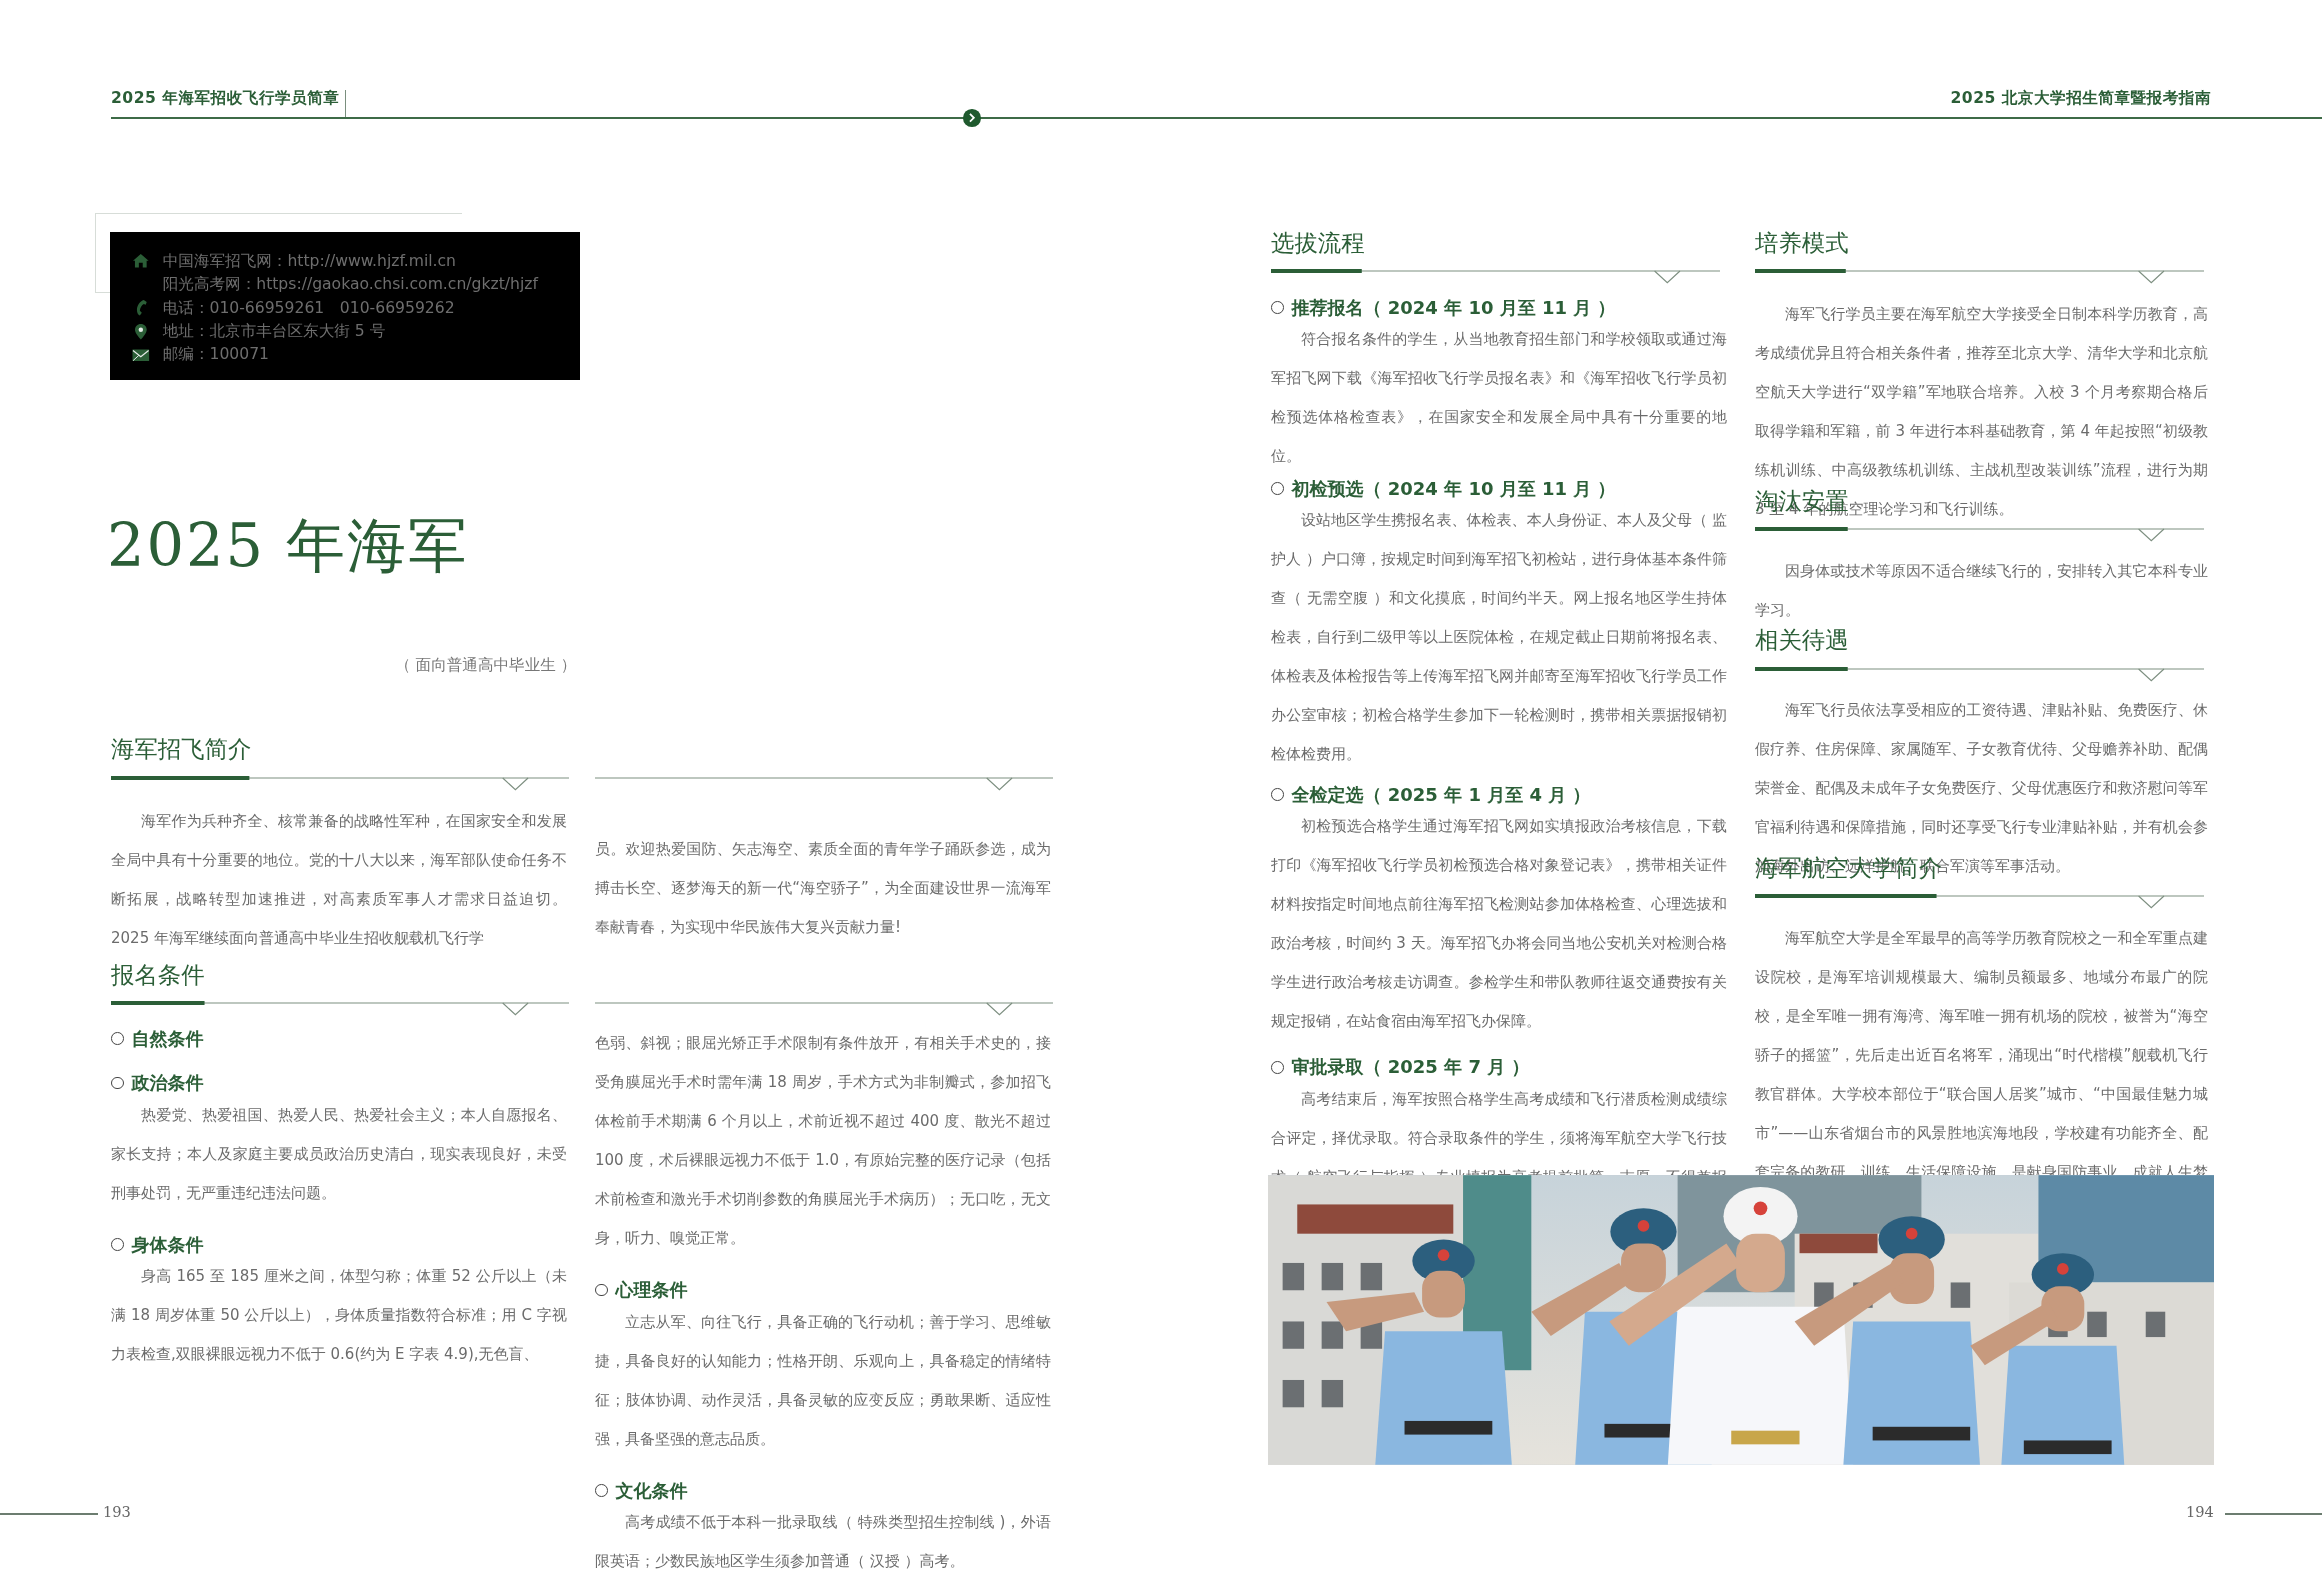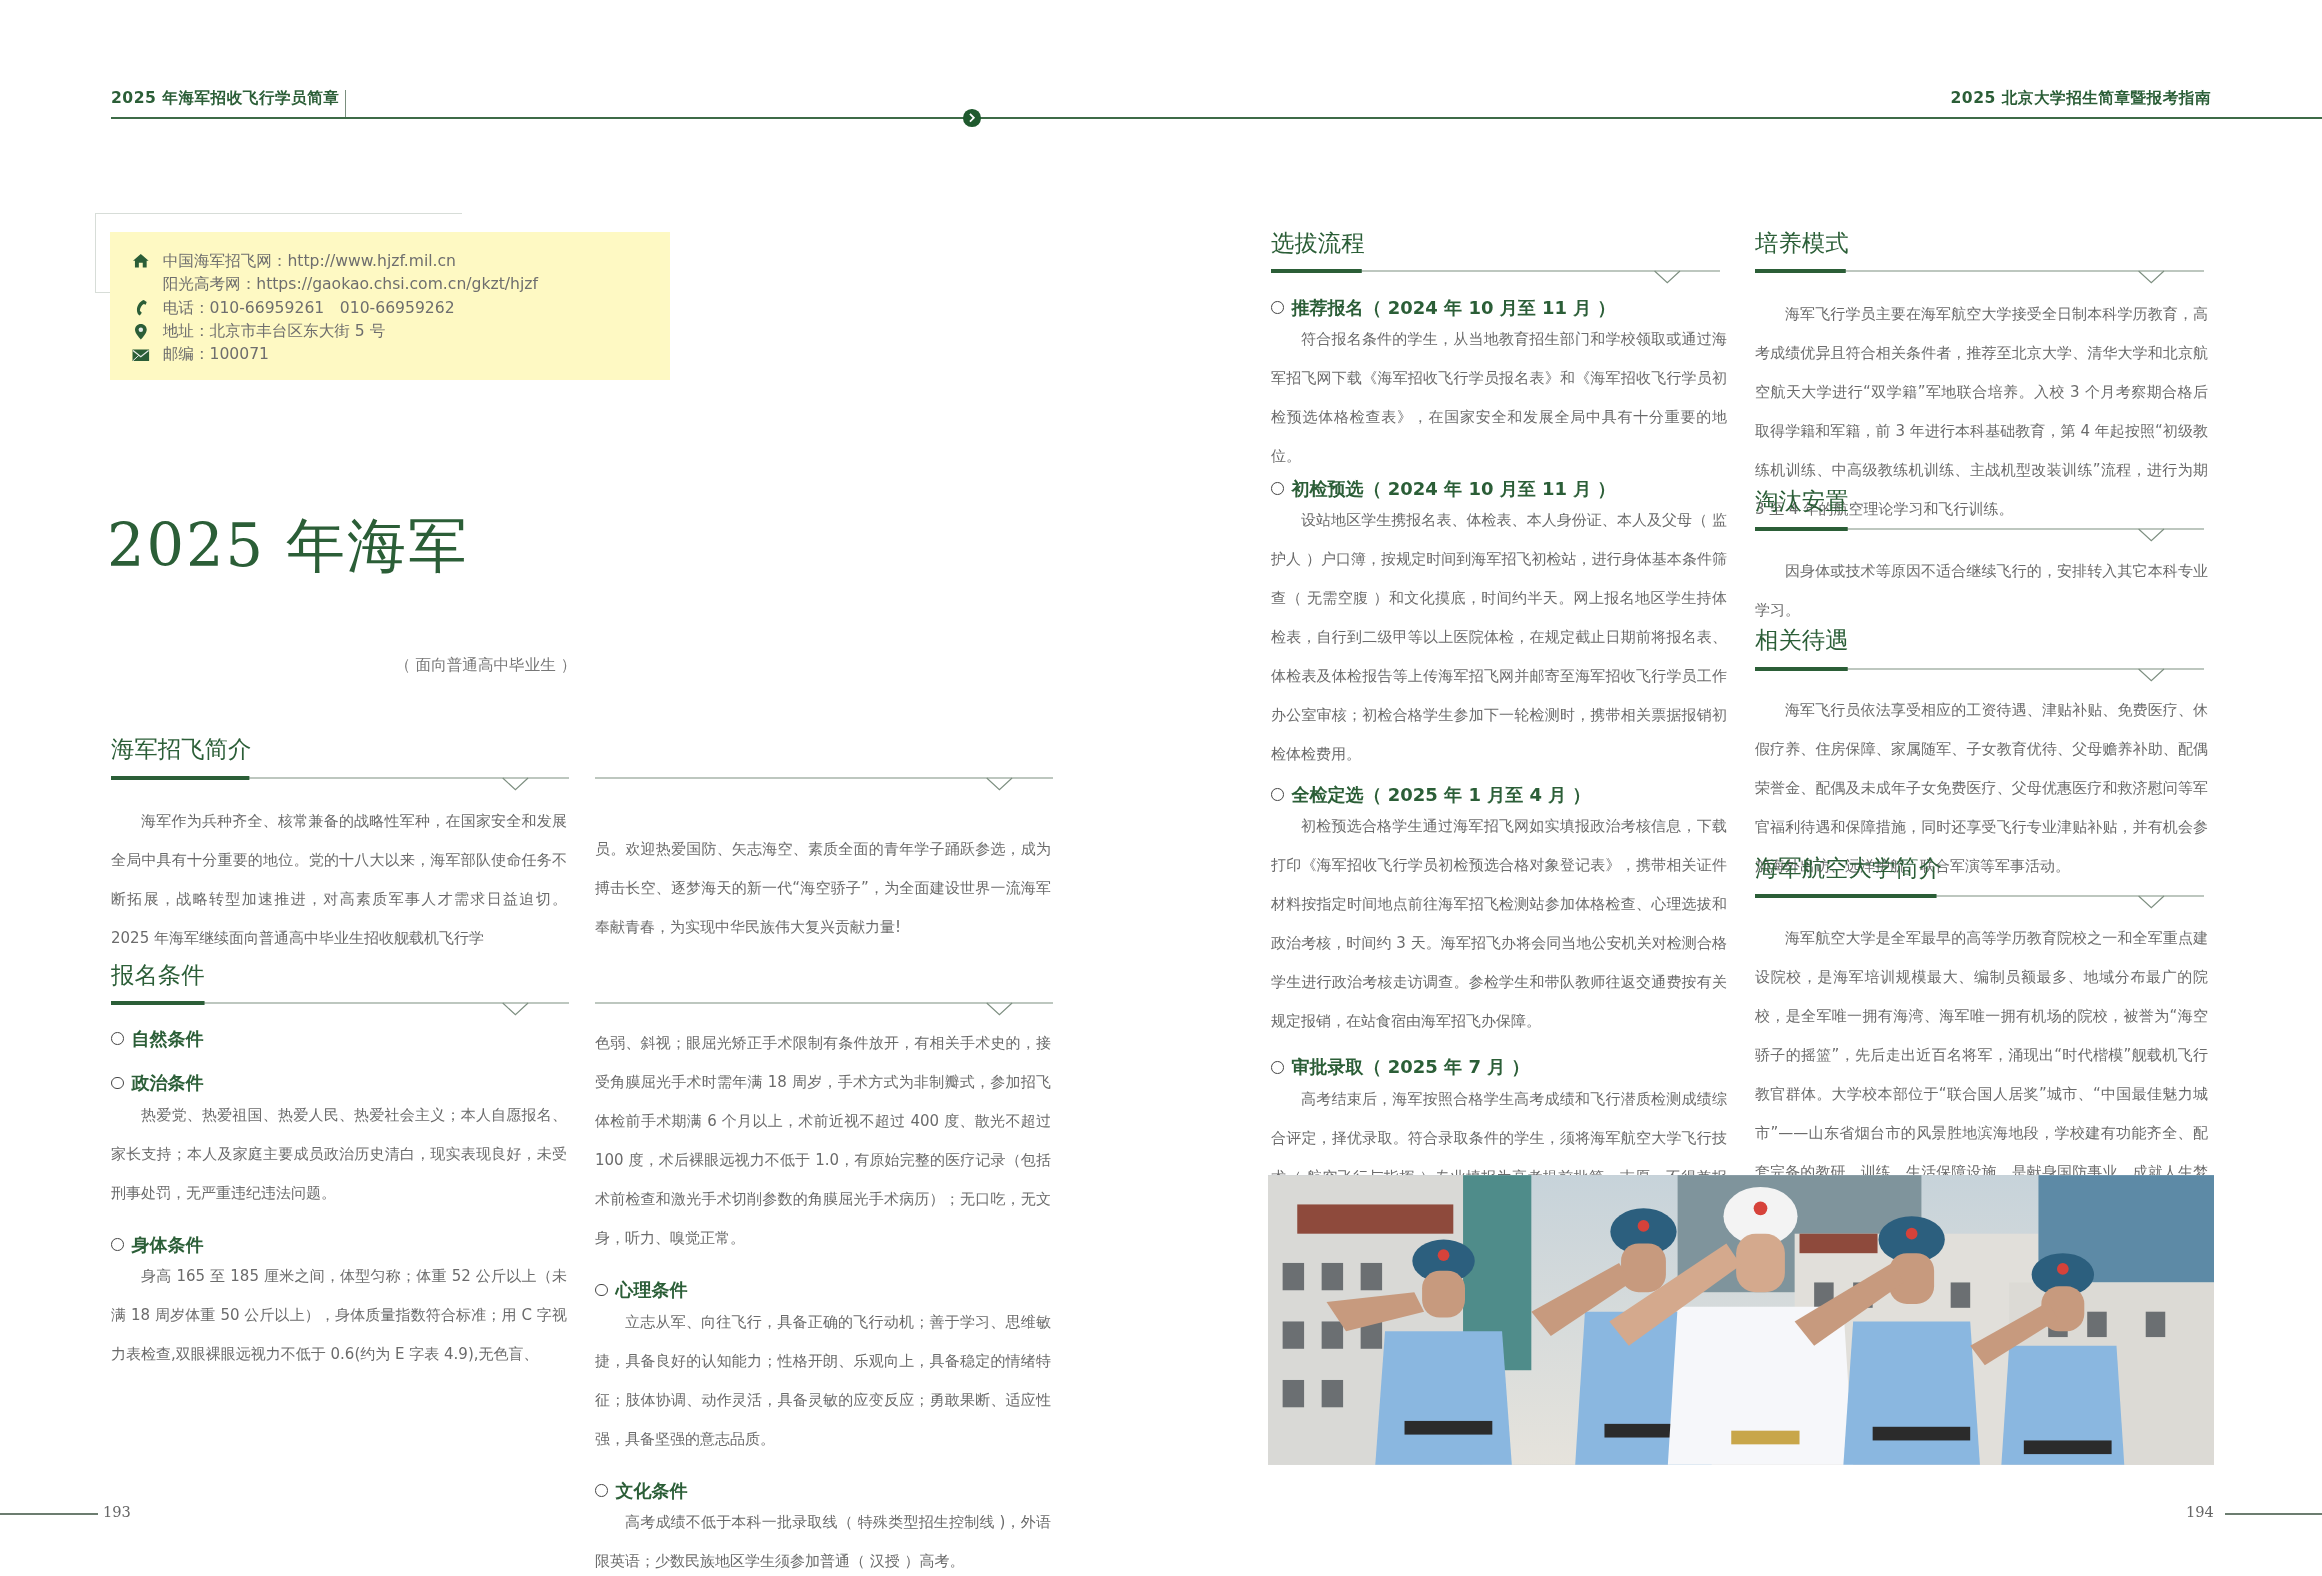--- a/index.html
+++ b/index.html
@@ -12,21 +12,21 @@
 
   
   .run-title { font-size:15.6px; font-weight:bold; color:#2b5e37; top:88px; letter-spacing:0.5px; }
   .hdr-line { top:117px; height:2px; background:#3d6b47; }
   .hdr-tick { left:345px; top:90px; width:1px; height:28px; background:#7a8f7e; }
   .hdr-knob { left:963px; top:109px; width:17.6px; height:17.6px; border-radius:50%; background:#1f5a2e; display:flex; align-items:center; justify-content:center; }
   .hdr-knob svg { display:block; }
 
   
   .contact-frame { left:95px; top:213px; width:366px; height:78px; border-left:1px solid #d7ddd8; border-top:1px solid #d7ddd8; border-bottom:1px solid #d7ddd8; }
-  .contact-box { left:110px; top:232px; width:560px; height:148px; background:#fef9c3; padding:17.6px 0 0 19.5px; box-sizing:border-box; }
+  .contact-box { left:110px; top:232px; width:470px; height:148px; background:#000000; padding:17.6px 0 0 19.5px; box-sizing:border-box; }
   .contact-row { display:flex; align-items:center; height:23.4px; font-size:15.6px; color:#6e6e6e; }
   .contact-row .ic { width:23.4px; height:19.5px; margin-right:9.8px; display:flex; align-items:center; justify-content:center; }
   .contact-row .ic svg { display:block; }
 
   
   .main-title { left:107px; top:512px; font-family:"DejaVu Serif","Liberation Serif",serif; font-size:59px; line-height:68px; color:#2b5e37; letter-spacing:2px; }
   .subtitle { left:395px; top:655px; font-size:15.6px; color:#777; }
 
   
   .sec-title { font-size:23.4px; color:#2b5e37; }

